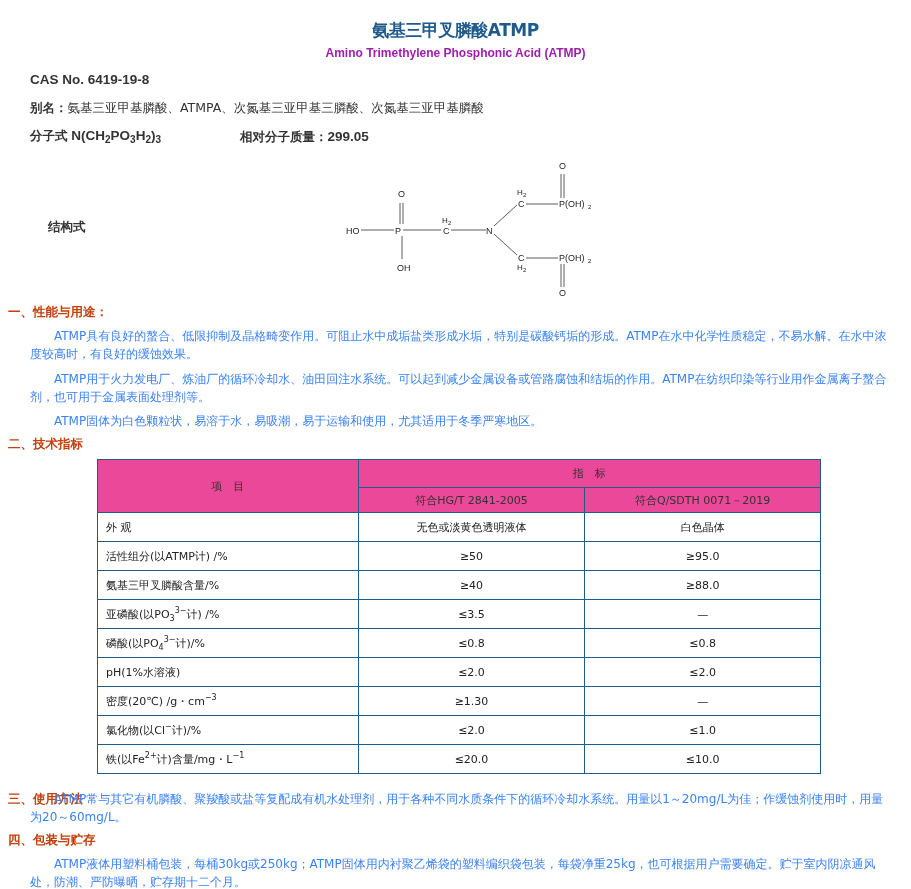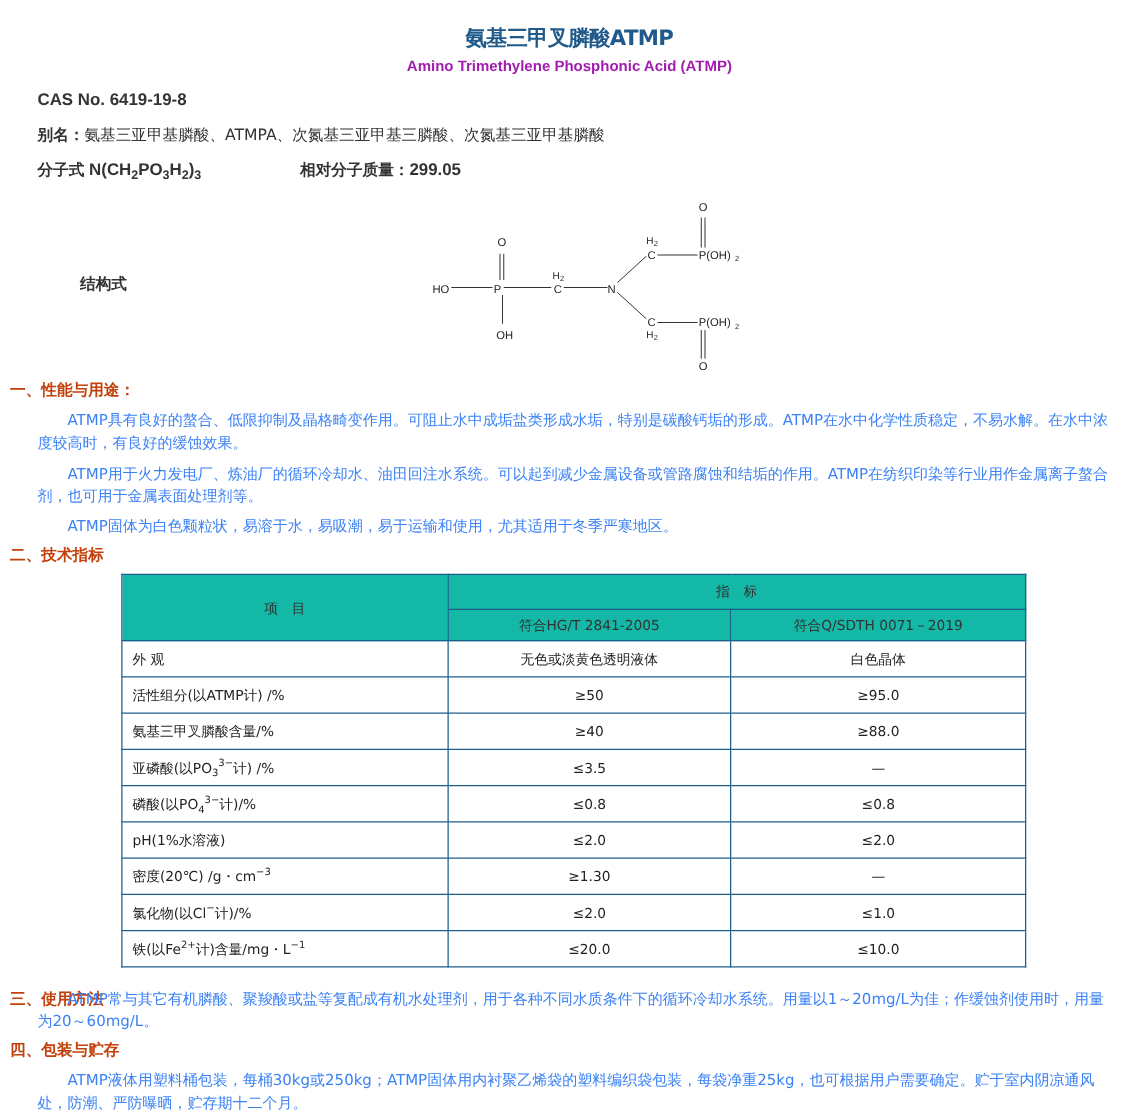--- a/index.html
+++ b/index.html
@@ -11,29 +11,29 @@
 
   .meta { position: absolute; left: 30px; font-size: 12.5px; font-weight: bold; color: #333; }
   .meta.cas { top: 72px; font-family: "Liberation Sans", sans-serif; font-size: 13.5px; }
   .meta.alias { top: 100px; font-size: 12.5px; }
   .meta.alias .val { font-weight: normal; }
   .meta.formula { top: 128px; font-family: "Liberation Sans", sans-serif; font-size: 13.5px; }
   .meta.formula sub { font-size: 10px; vertical-align: -3px; }
   .meta.mw { left: 240px; top: 128px; font-size: 13.5px; }
   .meta .zh { font-family: Liberation Serif, serif; font-size: 12.5px; }
 
-  .struct-label { position: absolute; left: 64px; top: 219px; font-size: 12.5px; font-weight: bold; color: #333; }
+  .struct-label { position: absolute; left: 48px; top: 219px; font-size: 12.5px; font-weight: bold; color: #333; }
   .struct { position: absolute; left: 340px; top: 157px; width: 270px; height: 142px; }
 
   .h2 { position: absolute; left: 8px; font-size: 12.5px; font-weight: bold; color: #c2410c; }
   .para { position: absolute; left: 30px; width: 860px; font-size: 12px; line-height: 18px; color: #3b82f6; text-indent: 24px; }
 
   table.spec { position: absolute; left: 97px; top: 459px; width: 724px; border-collapse: collapse; font-family: "DejaVu Sans", sans-serif; font-size: 11px; color: #222; }
   table.spec td, table.spec th { border: 1.5px solid #1e5d8a; font-weight: normal; }
-  table.spec th { background: #14b8a6; color: #333; text-align: center; }
+  table.spec th { background: #ec4899; color: #333; text-align: center; }
   table.spec .hrow1 th { height: 28px; }
   table.spec .hrow2 th { height: 25px; }
   table.spec td { height: 29px; text-align: center; }
   table.spec td.item { text-align: left; padding-left: 8px; }
   table.spec sup { font-size: 8px; vertical-align: 5px; }
   table.spec sub { font-size: 8px; vertical-align: -3px; }
 </style>
 </head>
 <body>
 

